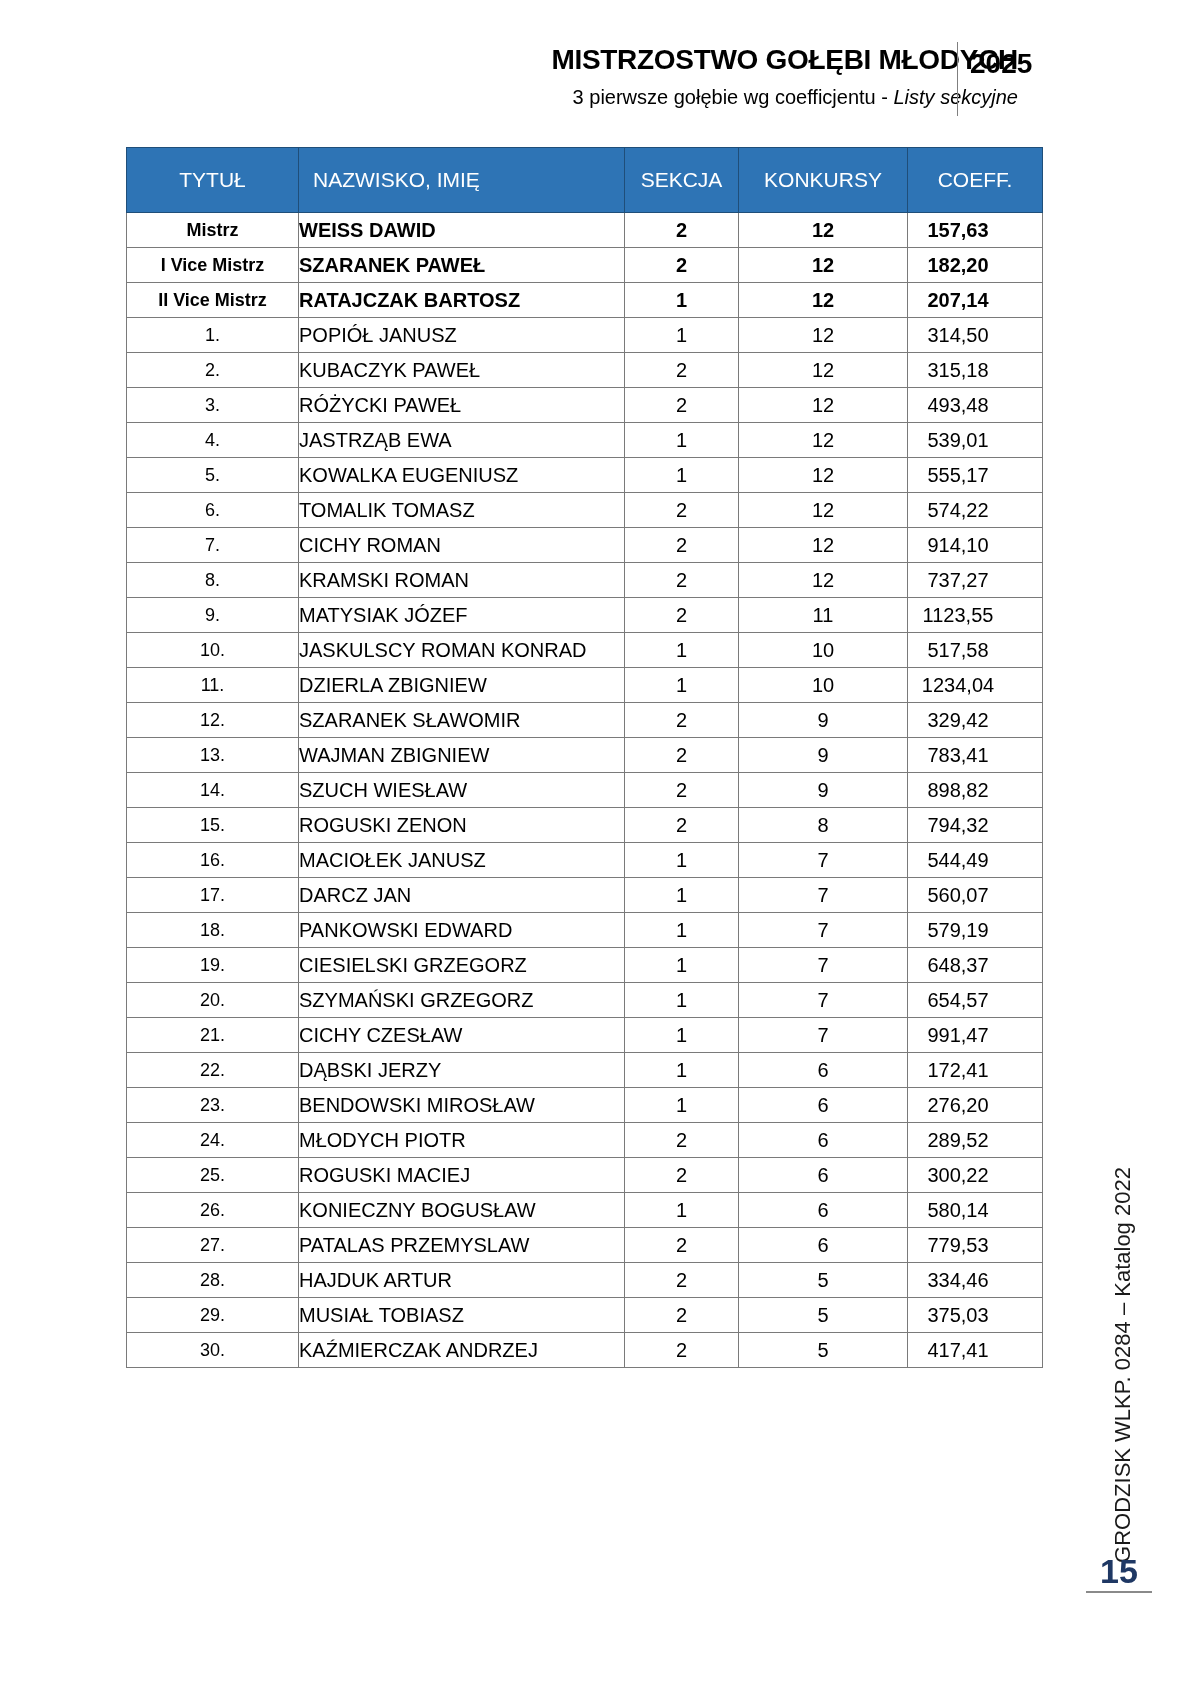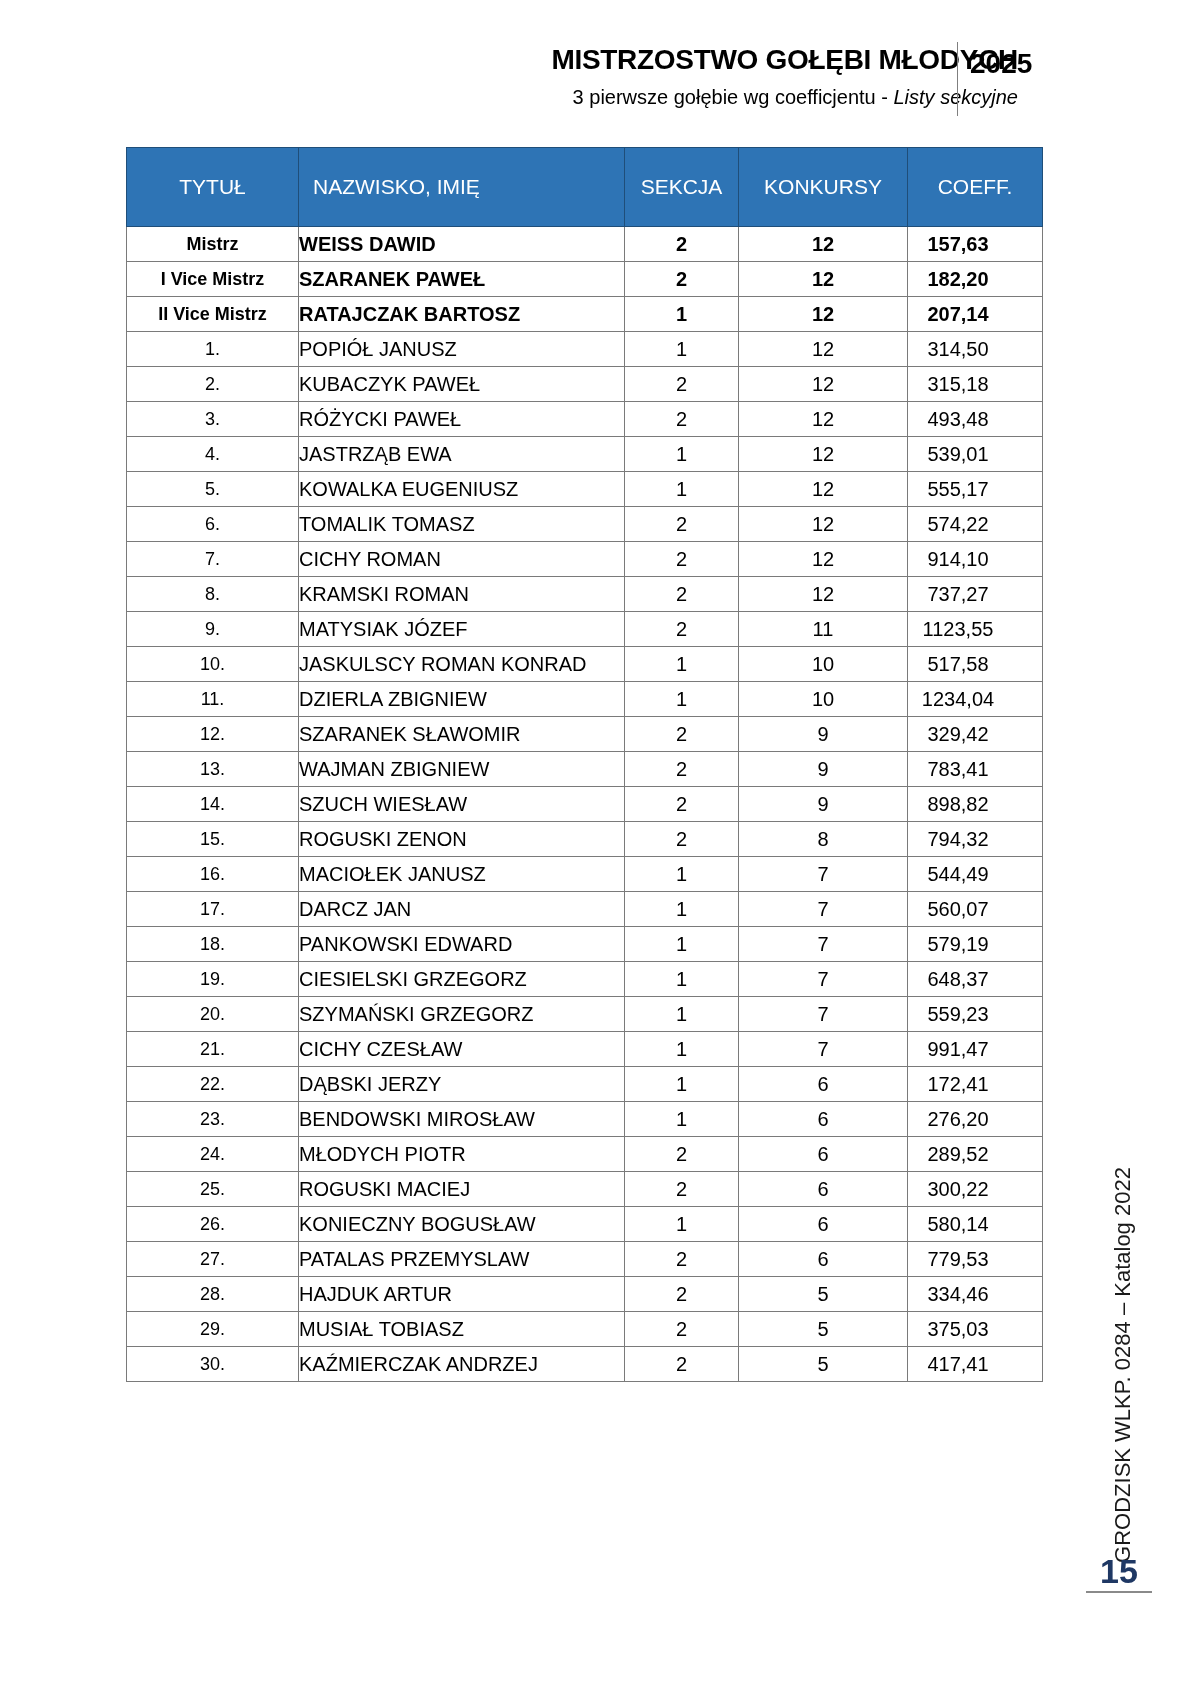--- a/index.html
+++ b/index.html
@@ -13,21 +13,21 @@
   .title-divider { position: absolute; left: 957px; top: 42px; width: 1px; height: 74px; background: #7f7f7f; }
   .year { position: absolute; left: 970px; top: 44px; font-weight: bold; font-size: 28px; line-height: 40px; }
 
   table.results { position: absolute; left: 126px; top: 147px; border-collapse: collapse; table-layout: fixed; width: 916px; }
   table.results col.c1 { width: 172px; }
   table.results col.c2 { width: 326px; }
   table.results col.c3 { width: 114px; }
   table.results col.c4 { width: 169px; }
   table.results col.c5 { width: 135px; }
   table.results th { background: #2E74B5; color: #ffffff; font-weight: normal; font-size: 21px;
-                     height: 54px; padding: 12px; border: 1px solid #1f4e79; text-align: center; }
+                     height: 54px; padding: 5px; border: 1px solid #1f4e79; text-align: center; }
   table.results th.name-h { text-align: left; padding-left: 14px; }
   table.results td { height: 34px; padding: 0; border: 1px solid #7a7a7a; font-size: 20px; text-align: center; white-space: nowrap; }
   table.results td.title-cell { font-size: 18px; }
   table.results td.name-cell { text-align: left; }
   table.results td.coeff-cell { text-align: center; padding-right: 34px; }
   table.results tr.bold td { font-weight: bold; }
 
   .side-text { position: absolute; left: 1108px; top: 1145px; width: 30px; height: 440px; }
   .side-text span { position: absolute; left: 50%; top: 50%; transform: translate(-50%, -50%) rotate(-90deg);
                     white-space: nowrap; font-size: 22px; color: #1a1a1a; }
@@ -215,21 +215,21 @@
         <td class="name-cell">CIESIELSKI GRZEGORZ</td>
         <td>1</td>
         <td>7</td>
         <td class="coeff-cell">648,37</td>
       </tr>
       <tr>
         <td class="title-cell">20.</td>
         <td class="name-cell">SZYMAŃSKI GRZEGORZ</td>
         <td>1</td>
         <td>7</td>
-        <td class="coeff-cell">559,23</td>
+        <td class="coeff-cell">654,57</td>
       </tr>
       <tr>
         <td class="title-cell">21.</td>
         <td class="name-cell">CICHY CZESŁAW</td>
         <td>1</td>
         <td>7</td>
         <td class="coeff-cell">991,47</td>
       </tr>
       <tr>
         <td class="title-cell">22.</td>

